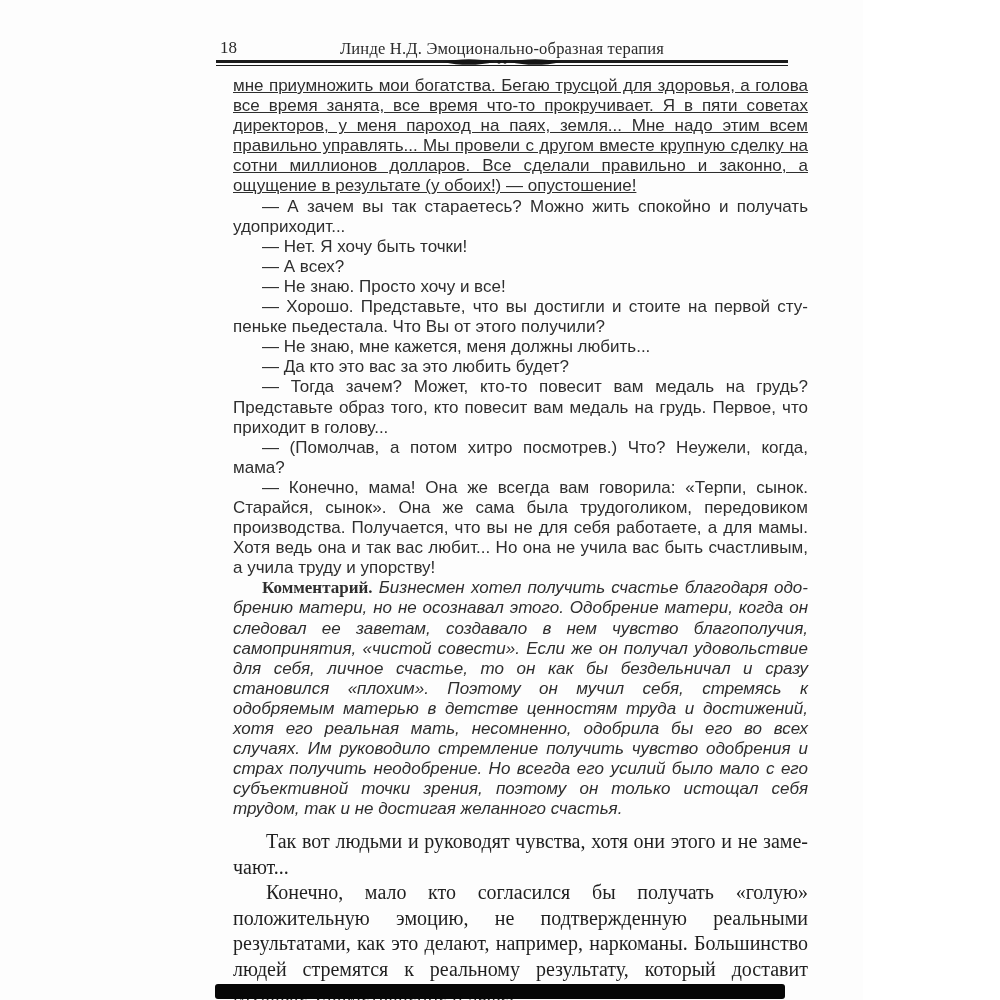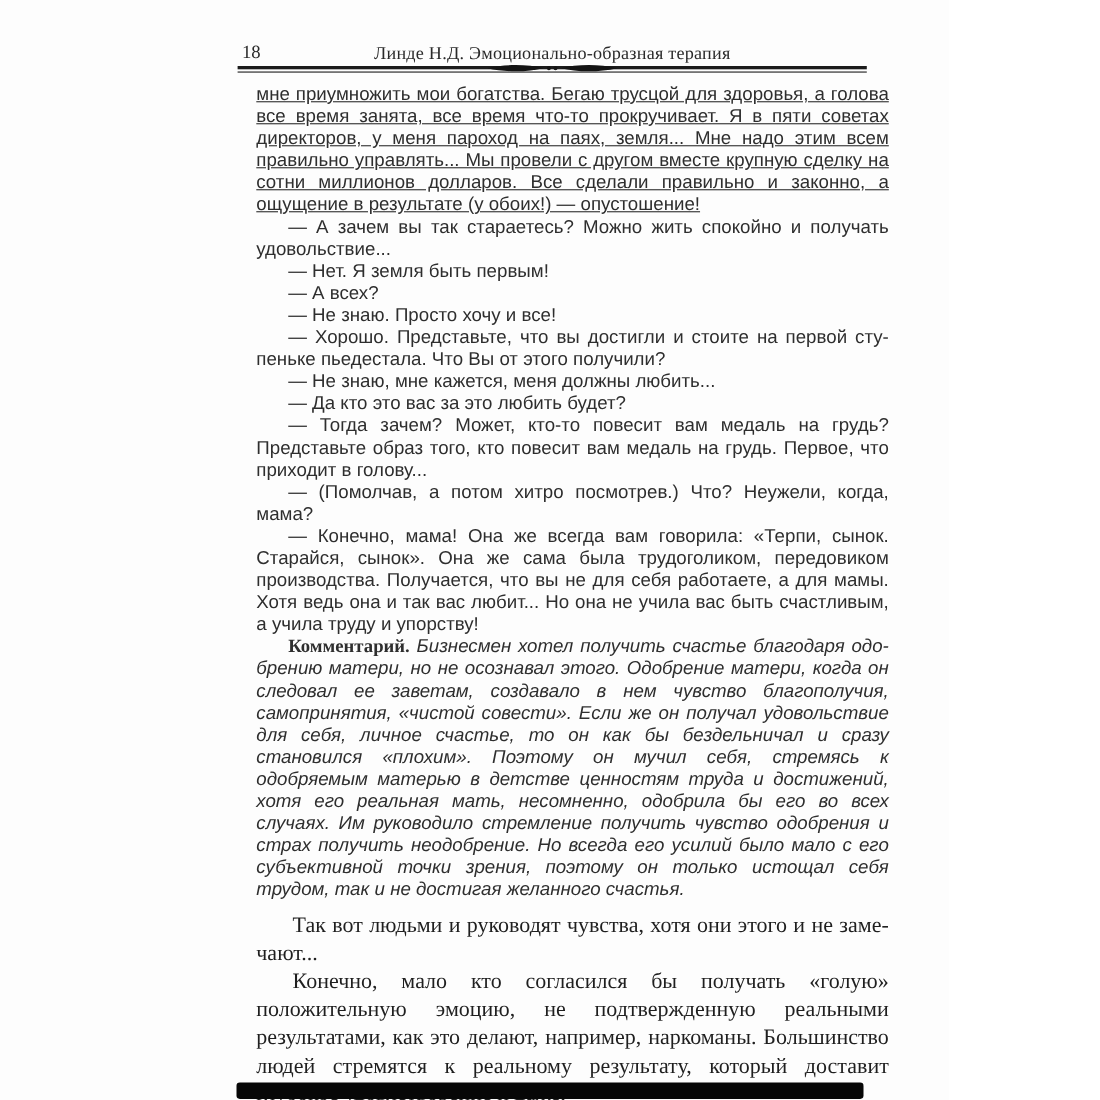--- a/index.html
+++ b/index.html
@@ -99,22 +99,22 @@
         <path d="M119,6 C102,2 82,2.5 68,6 C82,9.5 102,10 119,6 Z" fill="#141414"></path>
         <circle cx="57" cy="6" r="1.8" fill="#141414"></circle>
         <circle cx="63" cy="6" r="1.8" fill="#141414"></circle>
       </svg>
     </div>
   </div>
 
   <div class="content">
     <div class="dialogue">
         <p>мне приумножить мои богатства. Бегаю трусцой для здоровья, а голова все время занята, все время что-то прокручивает. Я в пяти советах дирек­торов, у меня пароход на паях, земля... Мне надо этим всем правильно управлять... Мы провели с другом вместе крупную сделку на сотни мил­лионов долларов. Все сделали правильно и законно, а ощущение в результате (у обоих!) — опустошение!</p>
-        <p>— А зачем вы так стараетесь? Можно жить спокойно и получать удо­вольствие...</p>
-        <p>— Нет. Я земля быть первым!</p>
+        <p>— А зачем вы так стараетесь? Можно жить спокойно и получать удо­приходит...</p>
+        <p>— Нет. Я хочу быть точки!</p>
         <p>— А всех?</p>
         <p>— Не знаю. Просто хочу и все!</p>
         <p>— Хорошо. Представьте, что вы достигли и стоите на первой сту­пеньке пьедестала. Что Вы от этого получили?</p>
         <p>— Не знаю, мне кажется, меня должны любить...</p>
         <p>— Да кто это вас за это любить будет?</p>
         <p>— Тогда зачем? Может, кто-то повесит вам медаль на грудь? Представьте образ того, кто повесит вам медаль на грудь. Первое, что приходит в голову...</p>
         <p>— (Помолчав, а потом хитро посмотрев.) Что? Неужели, когда, мама?</p>
         <p>— Конечно, мама! Она же всегда вам говорила: «Терпи, сынок. Старайся, сынок». Она же сама была трудоголиком, передовиком произ­водства. Получается, что вы не для себя работаете, а для мамы. Хотя ведь она и так вас любит... Но она не учила вас быть счастливым, а учила труду и упорству!</p>
       </div>
 

